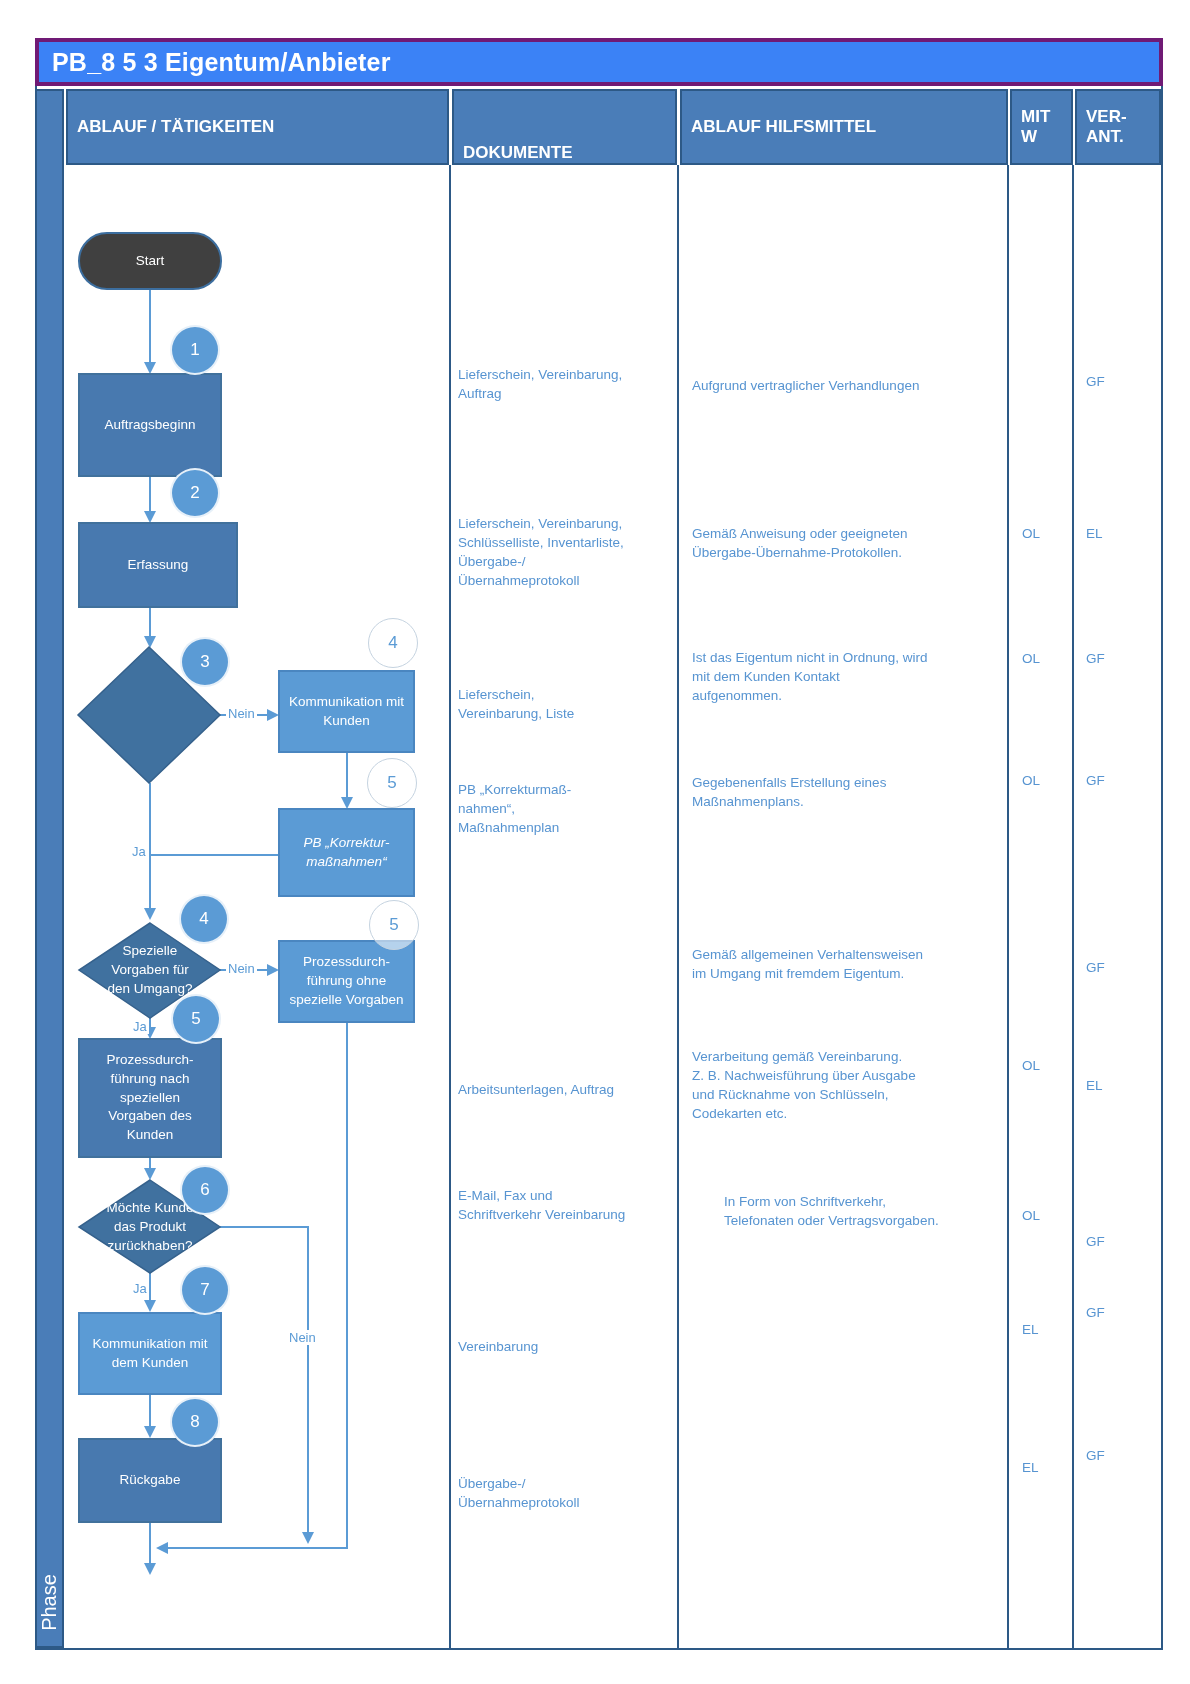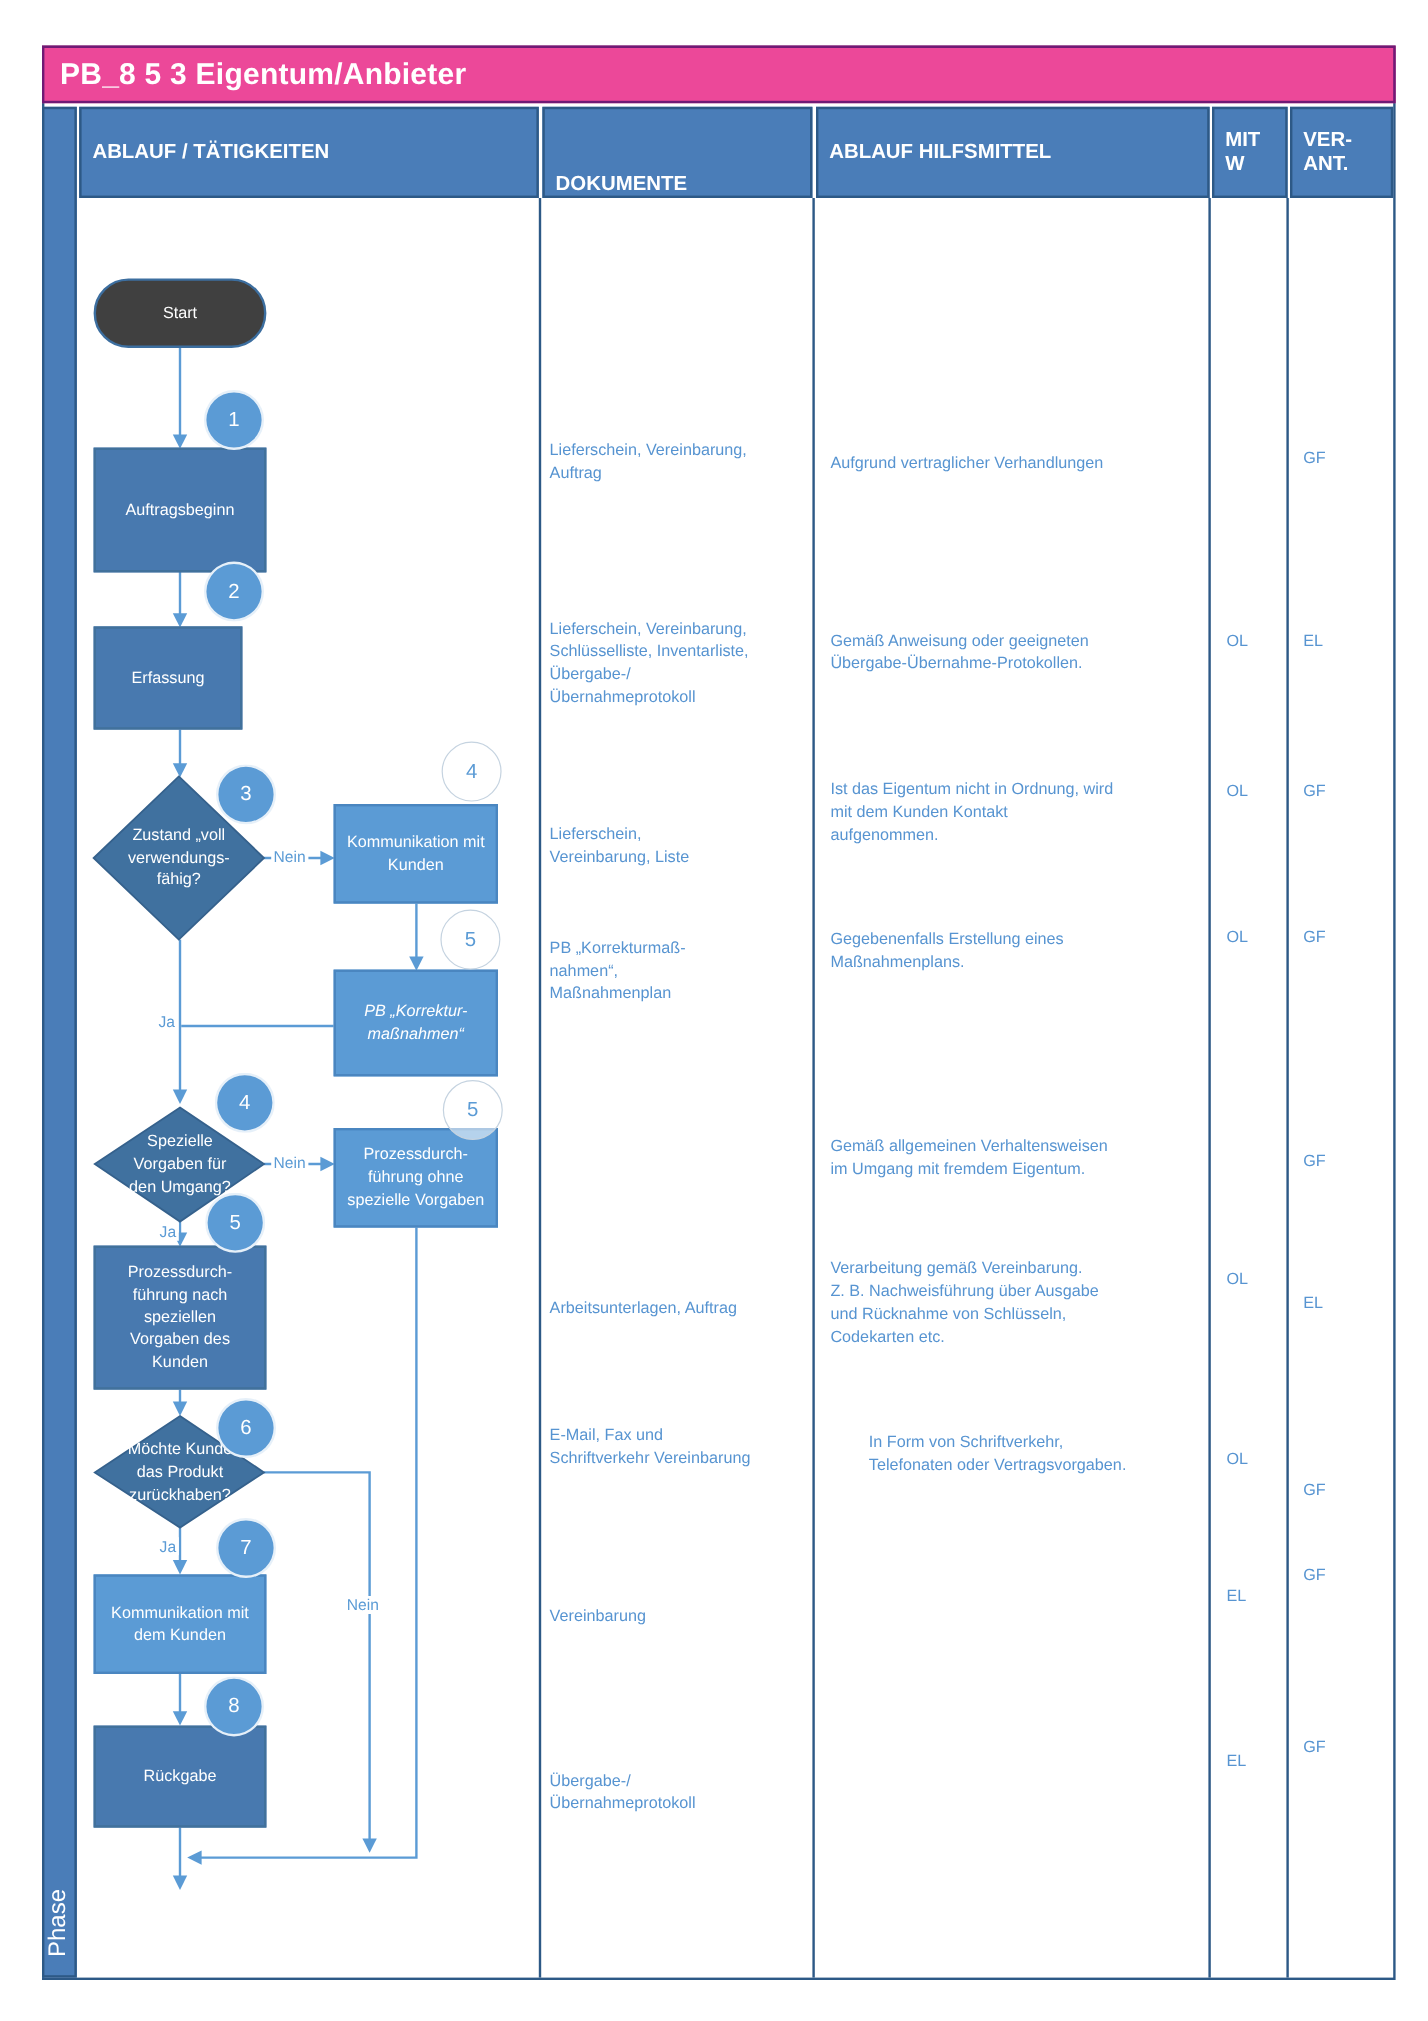--- a/index.html
+++ b/index.html
@@ -1,22 +1,22 @@
 <!DOCTYPE html>
 <html><head>
 <meta charset="utf-8">
 <style>
   html,body{margin:0;padding:0;background:#ffffff;}
   #canvas{position:relative;width:1190px;height:1684px;background:#ffffff;overflow:hidden;
           font-family:"Liberation Sans",sans-serif;}
   .abs{position:absolute;}
   
   .outer{left:35px;top:38px;width:1128px;height:1612px;border:2px solid #2d5986;box-sizing:border-box;}
-  .titlebar{left:35px;top:38px;width:1128px;height:48px;background:#ec4899;box-sizing:border-box;
-            border:2px solid #701a75;display:flex;align-items:center;padding-left:13px;}
+  .titlebar{left:35px;top:38px;width:1128px;height:48px;background:#3b82f6;box-sizing:border-box;
+            border:4px solid #701a75;display:flex;align-items:center;padding-left:13px;}
   .titlebar span{color:#fff;font-size:25px;font-weight:bold;letter-spacing:.2px;}
   .hcell{top:89px;height:76px;background:#4a7db8;border:2px solid #2d5986;box-sizing:border-box;
          display:flex;align-items:center;padding-left:9px;color:#fff;font-weight:bold;
          font-size:17px;line-height:1.15;white-space:pre-line;}
   .phase-strip{left:35px;top:89px;width:29px;height:1559px;background:#4a7db8;
                border:2px solid #2d5986;box-sizing:border-box;}
   .vline{top:165px;width:2px;height:1483px;background:#2d5986;}
   .phase-label{color:#fff;font-size:20px;text-align:center;transform:rotate(-90deg);}
   
   .shape{box-sizing:border-box;display:flex;align-items:center;justify-content:center;
@@ -103,24 +103,21 @@
     </g>
     <g fill="#40719f" stroke="#35618c" stroke-width="1.5">
       <polygon points="149,647 220,715 149,783 78,715"></polygon>
       <polygon points="150,923 220,970 150,1018 79,970"></polygon>
       <polygon points="150,1180 220,1227 150,1273 79,1227"></polygon>
     </g>
   </svg>
 
   <div class="abs shape oval" style="left:78px;top:232px;width:144px;height:58px;">Start</div>
   <div class="abs shape boxdark" style="left:78px;top:373px;width:144px;height:104px;">Auftragsbeginn</div>
-  <div class="abs shape boxdark" style="left:78px;top:522px;width:124px;height:86px;">Erfassung</div>
-  <div class="abs shape dlabel" style="left:88px;top:660px;width:122px;height:110px;">Zustand „voll
-verwendungs-
-fähig?</div>
+  <div class="abs shape boxdark" style="left:78px;top:522px;width:160px;height:86px;">Erfassung</div>
   <div class="abs shape boxlight" style="left:278px;top:670px;width:137px;height:83px;">Kommunikation mit
 Kunden</div>
   <div class="abs shape boxlight" style="left:278px;top:808px;width:137px;height:89px;font-style:italic;">PB „Korrektur-
 maßnahmen“</div>
   <div class="abs shape dlabel" style="left:84px;top:928px;width:132px;height:85px;">Spezielle
 Vorgaben für
 den Umgang?</div>
   <div class="abs shape boxlight" style="left:278px;top:940px;width:137px;height:83px;">Prozessdurch-
 führung ohne
 spezielle Vorgaben</div>

